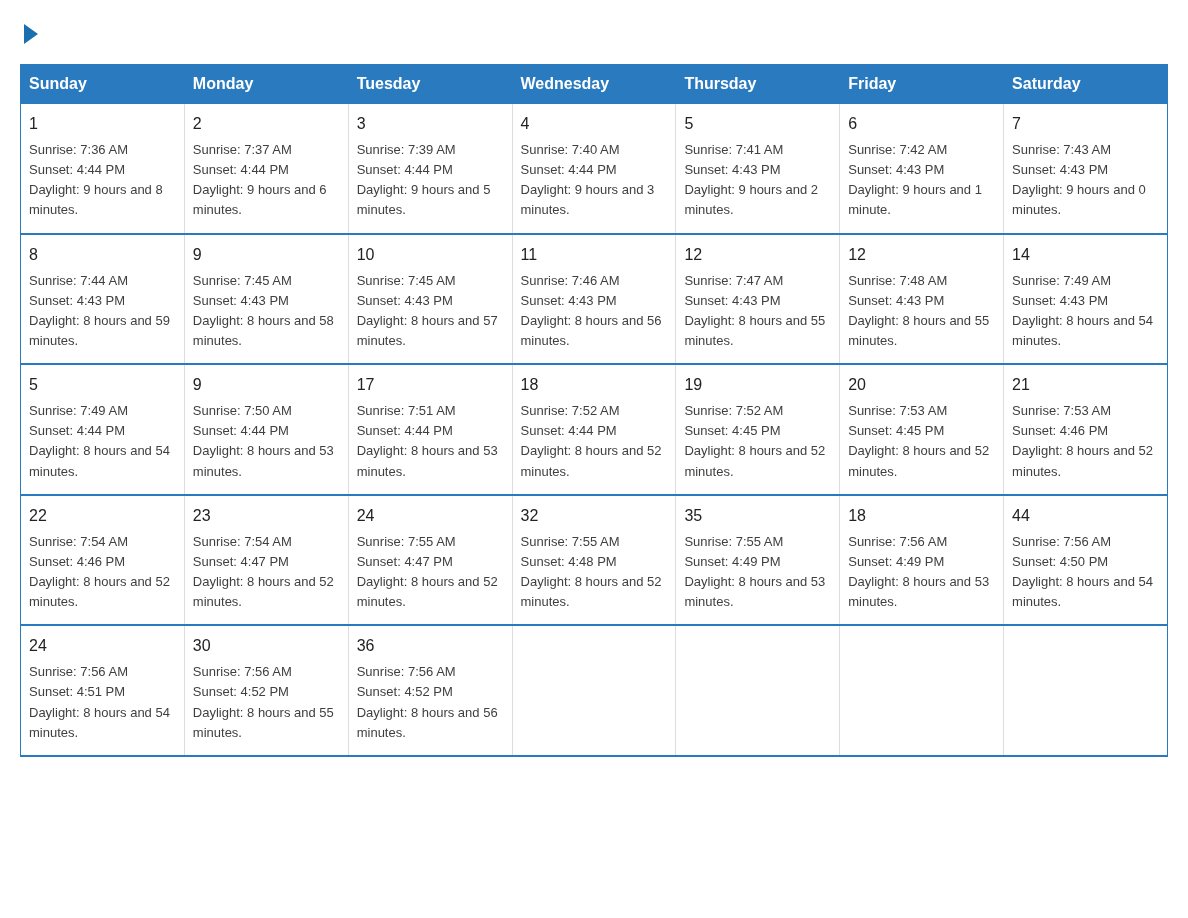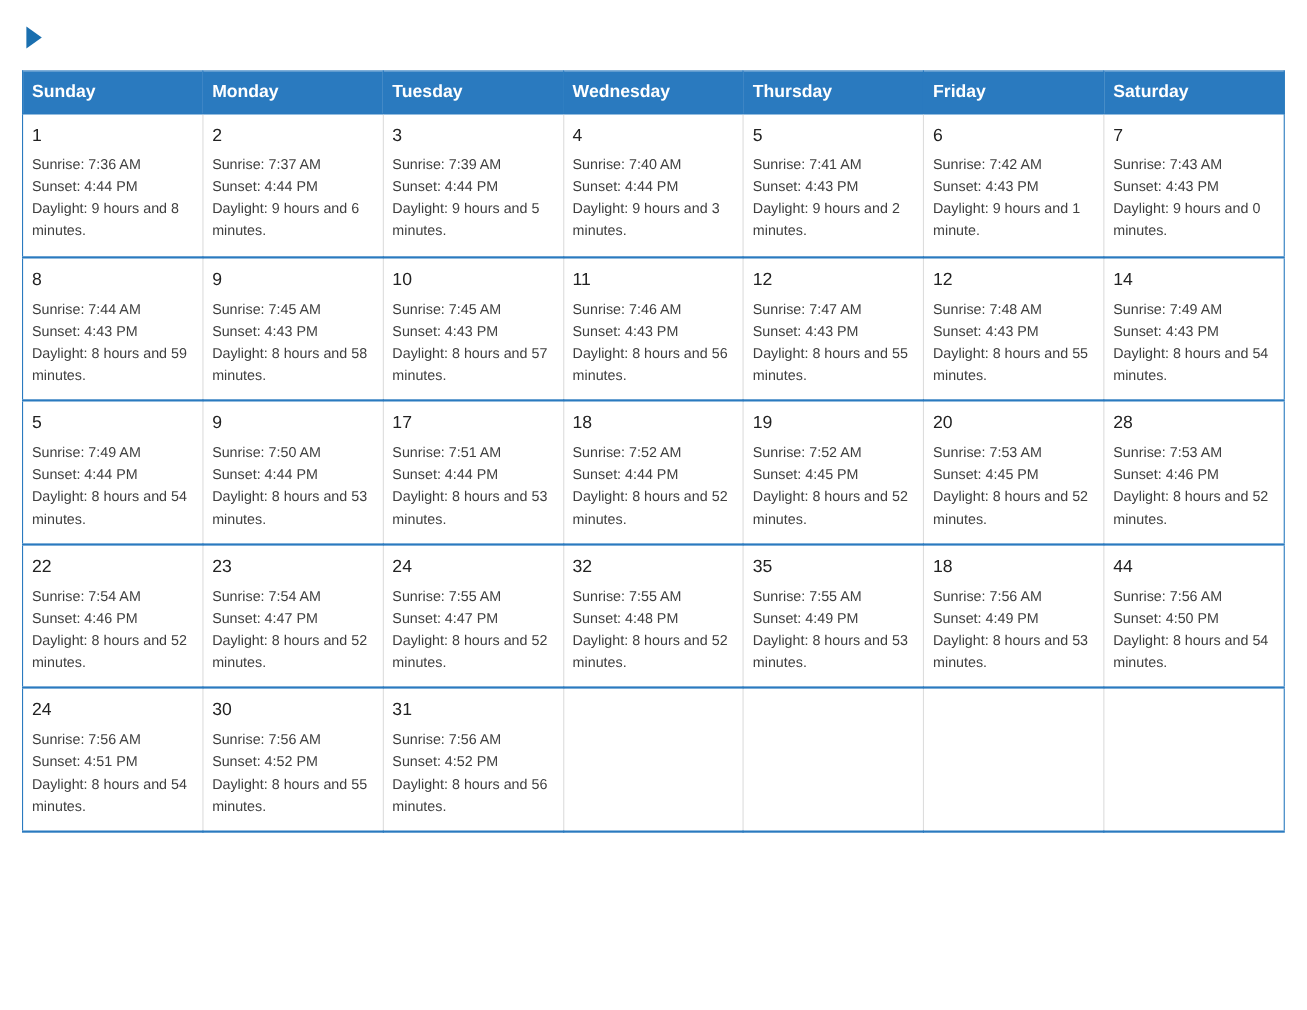--- a/index.html
+++ b/index.html
@@ -161,34 +161,34 @@
         <td><span class="day-number">12</span><span class="day-info">Sunrise: 7:48 AM<br>Sunset: 4:43 PM<br>Daylight: 8 hours and 55 minutes.</span></td>
         <td><span class="day-number">14</span><span class="day-info">Sunrise: 7:49 AM<br>Sunset: 4:43 PM<br>Daylight: 8 hours and 54 minutes.</span></td>
       </tr>
       <tr>
         <td><span class="day-number">5</span><span class="day-info">Sunrise: 7:49 AM<br>Sunset: 4:44 PM<br>Daylight: 8 hours and 54 minutes.</span></td>
         <td><span class="day-number">9</span><span class="day-info">Sunrise: 7:50 AM<br>Sunset: 4:44 PM<br>Daylight: 8 hours and 53 minutes.</span></td>
         <td><span class="day-number">17</span><span class="day-info">Sunrise: 7:51 AM<br>Sunset: 4:44 PM<br>Daylight: 8 hours and 53 minutes.</span></td>
         <td><span class="day-number">18</span><span class="day-info">Sunrise: 7:52 AM<br>Sunset: 4:44 PM<br>Daylight: 8 hours and 52 minutes.</span></td>
         <td><span class="day-number">19</span><span class="day-info">Sunrise: 7:52 AM<br>Sunset: 4:45 PM<br>Daylight: 8 hours and 52 minutes.</span></td>
         <td><span class="day-number">20</span><span class="day-info">Sunrise: 7:53 AM<br>Sunset: 4:45 PM<br>Daylight: 8 hours and 52 minutes.</span></td>
-        <td><span class="day-number">28</span><span class="day-info">Sunrise: 7:53 AM<br>Sunset: 4:46 PM<br>Daylight: 8 hours and 52 minutes.</span></td>
+        <td><span class="day-number">21</span><span class="day-info">Sunrise: 7:53 AM<br>Sunset: 4:46 PM<br>Daylight: 8 hours and 52 minutes.</span></td>
       </tr>
       <tr>
         <td><span class="day-number">22</span><span class="day-info">Sunrise: 7:54 AM<br>Sunset: 4:46 PM<br>Daylight: 8 hours and 52 minutes.</span></td>
         <td><span class="day-number">23</span><span class="day-info">Sunrise: 7:54 AM<br>Sunset: 4:47 PM<br>Daylight: 8 hours and 52 minutes.</span></td>
         <td><span class="day-number">24</span><span class="day-info">Sunrise: 7:55 AM<br>Sunset: 4:47 PM<br>Daylight: 8 hours and 52 minutes.</span></td>
         <td><span class="day-number">32</span><span class="day-info">Sunrise: 7:55 AM<br>Sunset: 4:48 PM<br>Daylight: 8 hours and 52 minutes.</span></td>
         <td><span class="day-number">35</span><span class="day-info">Sunrise: 7:55 AM<br>Sunset: 4:49 PM<br>Daylight: 8 hours and 53 minutes.</span></td>
         <td><span class="day-number">18</span><span class="day-info">Sunrise: 7:56 AM<br>Sunset: 4:49 PM<br>Daylight: 8 hours and 53 minutes.</span></td>
         <td><span class="day-number">44</span><span class="day-info">Sunrise: 7:56 AM<br>Sunset: 4:50 PM<br>Daylight: 8 hours and 54 minutes.</span></td>
       </tr>
       <tr>
         <td><span class="day-number">24</span><span class="day-info">Sunrise: 7:56 AM<br>Sunset: 4:51 PM<br>Daylight: 8 hours and 54 minutes.</span></td>
         <td><span class="day-number">30</span><span class="day-info">Sunrise: 7:56 AM<br>Sunset: 4:52 PM<br>Daylight: 8 hours and 55 minutes.</span></td>
-        <td><span class="day-number">31</span><span class="day-info">Sunrise: 7:56 AM<br>Sunset: 4:52 PM<br>Daylight: 8 hours and 56 minutes.</span></td>
+        <td><span class="day-number">36</span><span class="day-info">Sunrise: 7:56 AM<br>Sunset: 4:52 PM<br>Daylight: 8 hours and 56 minutes.</span></td>
         <td class="empty-cell"></td>
         <td class="empty-cell"></td>
         <td class="empty-cell"></td>
         <td class="empty-cell"></td>
       </tr>
     </tbody>
 </table>
 
 </body></html>

